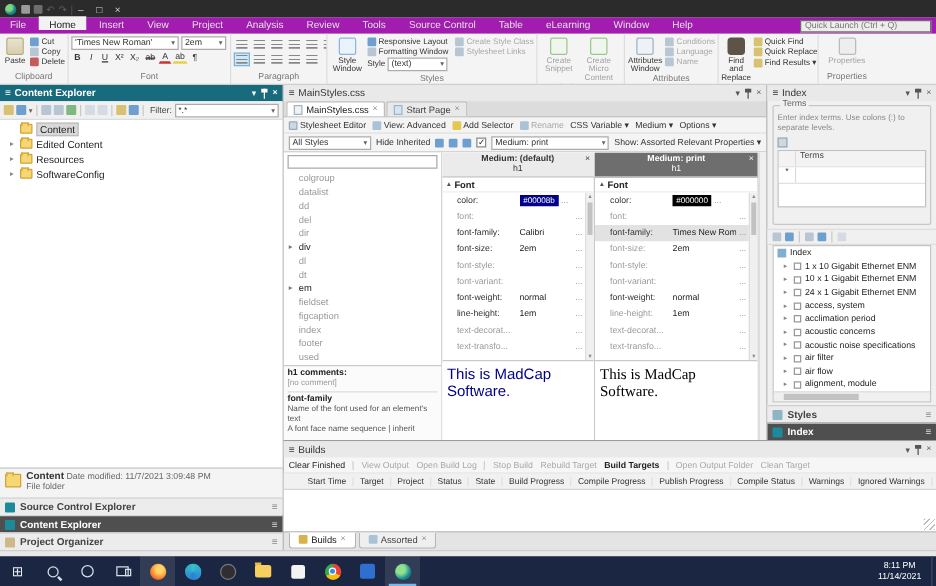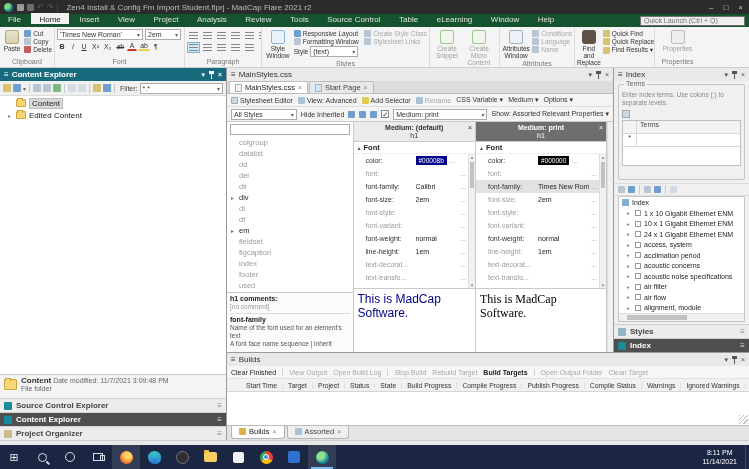--- a/index.html
+++ b/index.html
@@ -12,21 +12,21 @@
     display:flex; align-items:center; gap:4px; padding:0 4px; color:#c9c9c9; font-size:8px; }
   .app-logo { width:9px; height:9px; border-radius:50%; background:radial-gradient(circle at 35% 35%, #7dd87d 0 30%, #14808c 60%); }
   .qat { display:flex; align-items:center; gap:3px; color:#9a9a9a; font-size:8px; }
   .qat .sep { color:#555; }
   .qat-save { width:7px; height:7px; background:#9a9a9a; border-radius:1px; display:inline-block; }
   .qat .dis { color:#5f5f5f; }
   #win-title { flex:1; white-space:nowrap; overflow:hidden; color:#bdbdbd; margin-left:4px; }
   .win-ctrls { display:flex; gap:10px; font-size:8px; color:#cfcfcf; padding-right:2px; }
 
   
-  #menubar { position:absolute; top:14px; left:0; width:749px; height:13px; background:#14532d;
+  #menubar { position:absolute; top:14px; left:0; width:749px; height:13px; background:#a21caf;
     display:flex; align-items:stretch; }
   .mtab { color:#e3e3e3; font-size:8px; padding:2px 8px 0; white-space:nowrap; }
   .mtab.active { background:#f2f2f2; color:#222; }
   #quick-launch { margin-left:auto; margin-right:4px; align-self:center; width:105px; height:10px;
     background:#ededed; border:1px solid #6f6f6f; font-size:7px; color:#555; padding:0 3px;
     font-family:"Liberation Sans",sans-serif; }
 
   
   #ribbon { position:absolute; top:27px; left:0; width:749px; height:41px; background:#f4f4f4;
     border-bottom:1px solid #cfcfcf; display:flex; }
@@ -254,21 +254,20 @@
 
 <div id="titlebar">
   <span class="app-logo"></span>
   <span class="qat">
     <span class="qat-save"></span>
     <span class="qat-save" style="opacity:.6"></span>
     <span class="dis">↶</span>
     <span class="dis">↷</span>
     <span class="sep">|</span>
   </span>
-  <span id="win-title">Zen4 Install &amp; Config Fm Import Student.flprj - MadCap Flare 2021 r2</span>
   <span class="win-ctrls">
     <span>–</span>
     <span>□</span>
     <span>×</span>
   </span>
 </div>
 
 <div id="menubar">
   <span>
     
@@ -559,21 +558,31 @@
         <span class="t-label">Content</span>
       </div>
 
       <div class="titem expandable">
         <span class="t-arrow"></span>
         <span class="ico-folder"></span>
         <span class="t-label">Edited Content</span>
       </div>
 
 
-
+      <div class="titem expandable">
+        <span class="t-arrow"></span>
+        <span class="ico-folder"></span>
+        <span class="t-label">Resources</span>
+      </div>
+
+      <div class="titem expandable">
+        <span class="t-arrow"></span>
+        <span class="ico-folder"></span>
+        <span class="t-label">SoftwareConfig</span>
+      </div>
 
     </div>
   <div class="file-info">
     <span class="ico-folder fi-folder"></span>
     <span class="fi-text">
       <span class="fi-name">Content</span>
       <span>Date modified:</span>
       <span>11/7/2021 3:09:48 PM</span><br>
       <span>File folder</span>
     </span>

